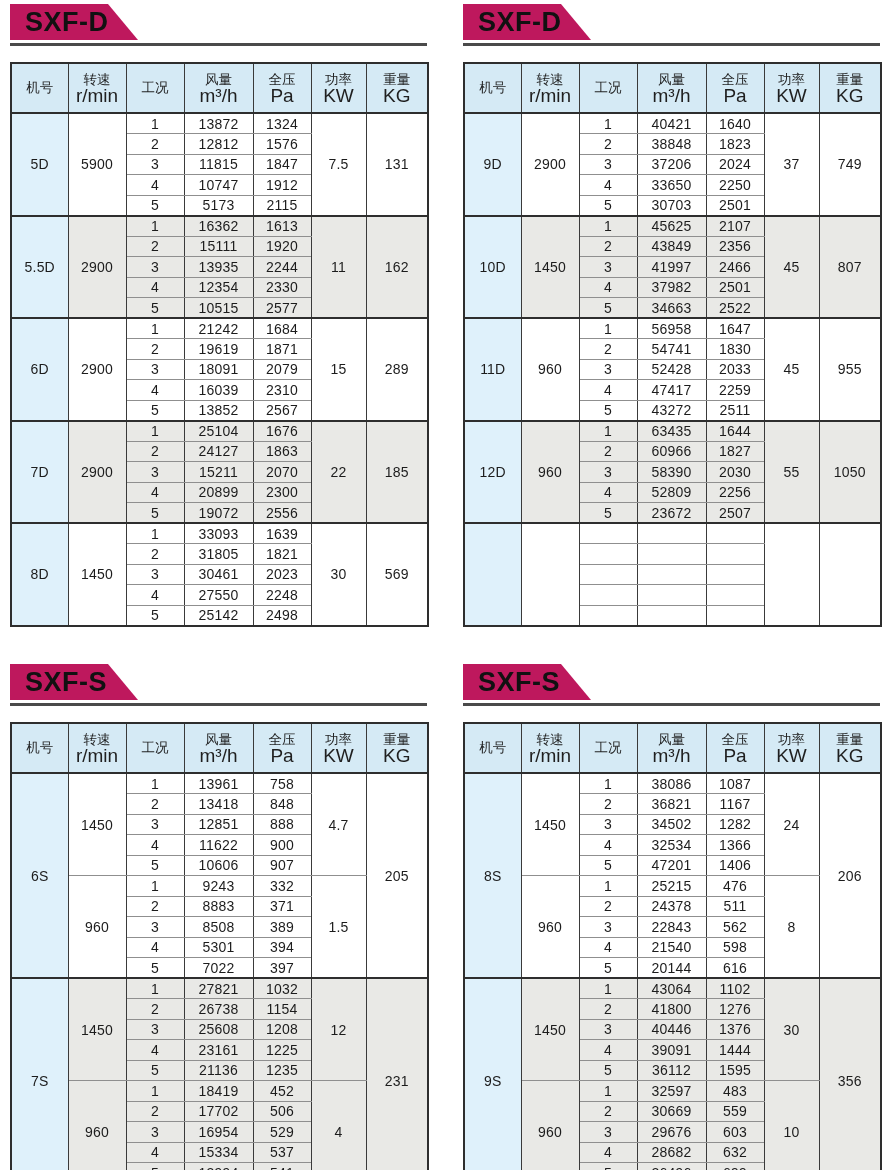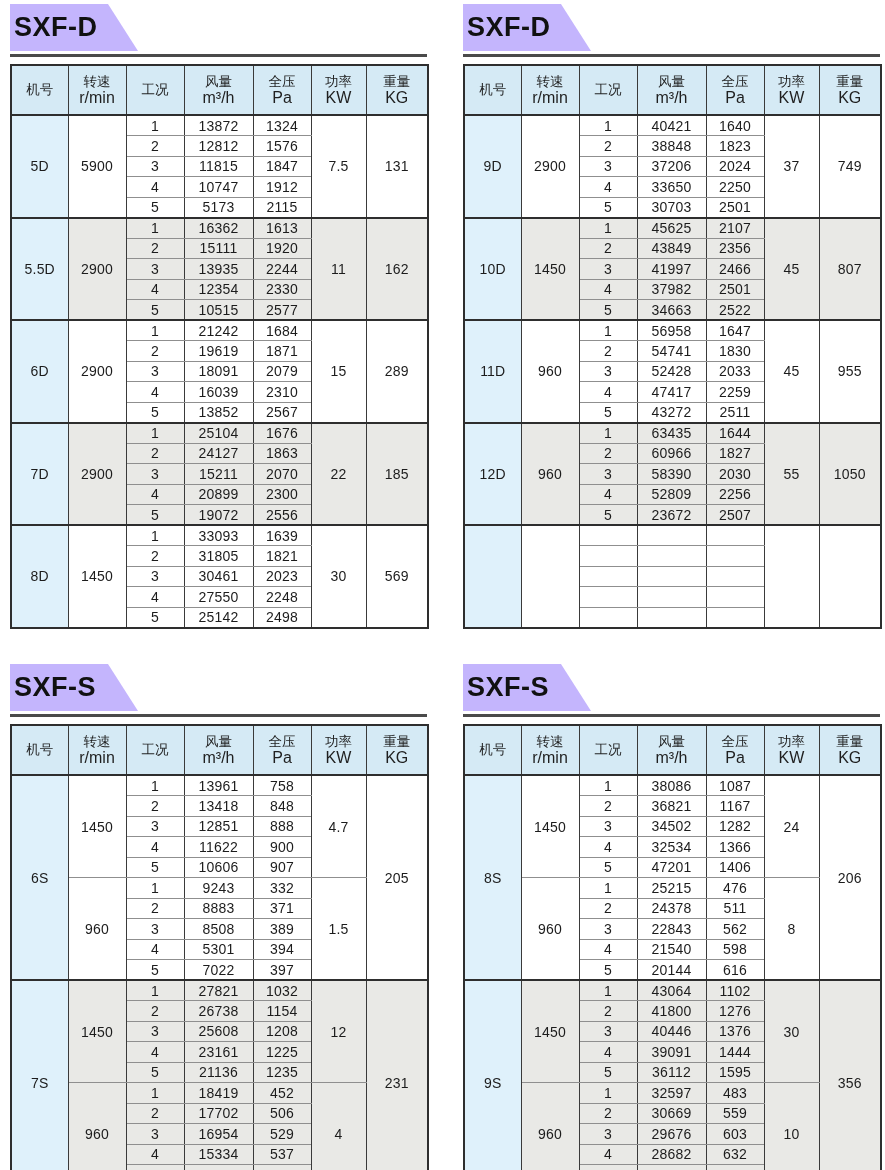--- a/index.html
+++ b/index.html
@@ -12,39 +12,39 @@
   }
   .page { position: relative; width: 885px; height: 1170px; background: #fff; }
 
   .panel { position: absolute; width: 417px; }
   #panel-0 { left: 10px;  top: 4px; }
   #panel-1 { left: 463px; top: 4px; }
   #panel-2 { left: 10px;  top: 664px; }
   #panel-3 { left: 463px; top: 664px; }
 
   .title-band {
-    width: 128px; height: 47px;
-    background: #c4b5fd;
+    width: 128px; height: 36px;
+    background: #be185d;
     clip-path: polygon(0 0, 98px 0, 128px 100%, 0 100%);
     display: flex; align-items: center;
-    padding-left: 4px;
+    padding-left: 15px;
   }
   .title-text {
     font-size: 27px; font-weight: 700;
     letter-spacing: 0.5px; color: #111;
     white-space: nowrap;
   }
   .title-rule {
     width: 417px; height: 3px;
     background: #4a4a4a;
     margin-top: 3px;
   }
 
   table.spec-table {
-    margin-top: 7px;
+    margin-top: 16px;
     width: 417px;
     table-layout: fixed;
     border-collapse: collapse;
     border: 2px solid #2e2e2e;
     background: #fff;
   }
   .spec-table th {
     height: 50px;
     background: #d5eaf5;
     border: 1px solid #3a3a3a;
@@ -68,21 +68,21 @@
     border-left: 1px solid #3a3a3a;
     border-right: 1px solid #3a3a3a;
     border-top: 1px solid #8f8f8f;
     border-bottom: 1px solid #8f8f8f;
     background: #fff;
   }
   .spec-table tr.shaded td { background: #e9e9e6; }
   .spec-table tr.block-start td { border-top: 2px solid #2e2e2e; }
   .spec-table tr.group-start td { border-top: 1px solid #3a3a3a; }
   .spec-table td.model { background: #dff1fb !important; }
-  .h-sub { font-size: 16px; }
+  .h-sub { font-size: 19px; }
 </style>
 </head>
 <body>
 
 <div class="page">
   <div id="tables-root">
       <section class="panel" id="panel-0">
         <div class="title-band">
           <span class="title-text">SXF-D</span>
         </div>

